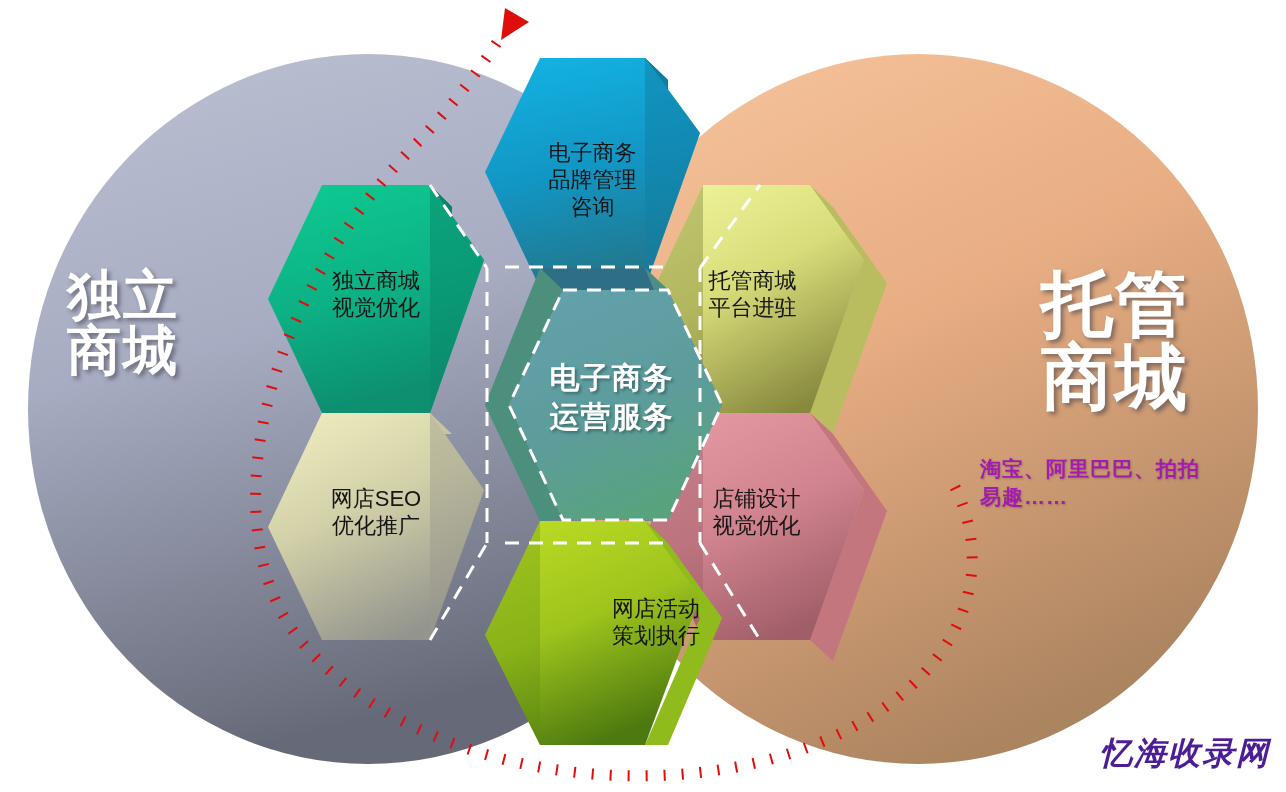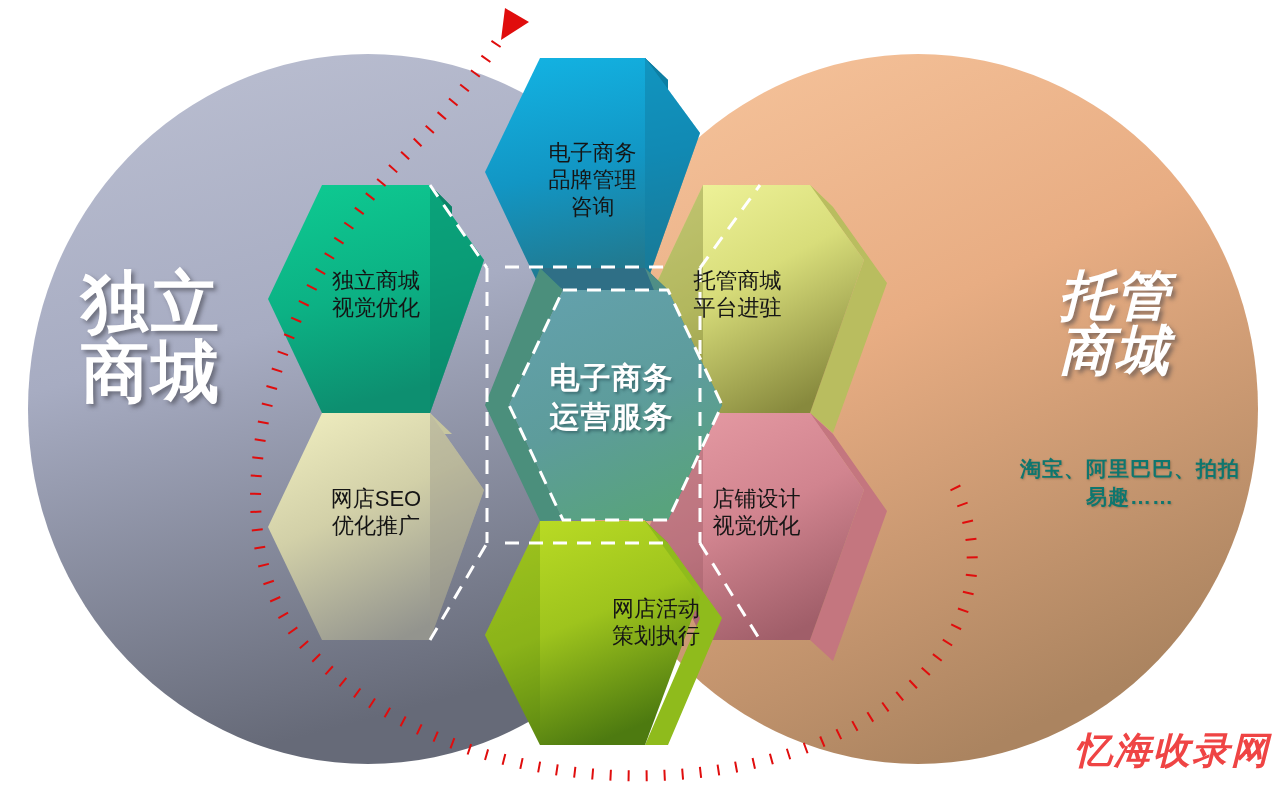--- a/index.html
+++ b/index.html
@@ -15,33 +15,32 @@
 
   
   .circle-label{
     font-weight:bold;
     color:#ffffff;
     line-height:1.02;
     text-align:center;
     text-shadow:3px 3px 4px rgba(60,60,70,.55);
     letter-spacing:2px;
   }
-  #label-left{left:56px;top:268px;width:190px;font-size:68px;}
-  #label-right{left:1020px;top:268px;width:190px;font-size:54px;font-style:italic;}
+  #label-left{left:28px;top:268px;width:190px;font-size:54px;}
+  #label-right{left:1020px;top:268px;width:190px;font-size:72px;}
 
   .sub-note{
     position:absolute;
     left:980px;top:455px;width:300px;
-    color:#0f766e;
+    color:#a21caf;
     font-size:21px;
     font-weight:bold;
     line-height:1.35;
     text-shadow:1px 1px 2px rgba(120,90,60,.5);
     letter-spacing:1px;
-    text-align:center;
   }
 
   
   .hex-label{
     position:absolute;
     text-align:center;
     color:#151515;
     font-size:22px;
     line-height:1.22;
     pointer-events:none;
@@ -52,22 +51,22 @@
     font-weight:bold;
     font-size:30px;
     line-height:1.3;
     letter-spacing:1px;
     text-shadow:2px 2px 3px rgba(20,50,60,.45);
   }
 
   #watermark{
     position:absolute;
     right:16px;bottom:16px;
-    color:#ef4444;
-    font-size:37px;
+    color:#4c1d95;
+    font-size:32px;
     font-weight:bold;
     font-style:italic;
     letter-spacing:2px;
     text-shadow:1px 1px 0 rgba(255,255,255,.6);
   }
 </style>
 </head>
 <body>
 
 <div id="stage">
@@ -215,21 +214,21 @@
   <div class="sub-note" style="white-space:pre-line;">淘宝、阿里巴巴、拍拍
 易趣……</div>
 
   <div class="hex-label" style="left: 485px; top: 140px; width: 215px; white-space: pre-line;">电子商务
 品牌管理
 咨询</div>
 
   <div class="hex-label" style="left: 268px; top: 268px; width: 216px; white-space: pre-line;">独立商城
 视觉优化</div>
 
-  <div class="hex-label" style="left: 630px; top: 268px; width: 215px; white-space: pre-line;">托管商城
+  <div class="hex-label" style="left: 645px; top: 268px; width: 215px; white-space: pre-line;">托管商城
 平台进驻</div>
 
   <div class="hex-label" style="left: 268px; top: 486px; width: 216px; white-space: pre-line;">网店SEO
 优化推广</div>
 
   <div class="hex-label" style="left: 649px; top: 486px; width: 215px; white-space: pre-line;">店铺设计
 视觉优化</div>
 
   <div class="hex-label" style="left: 485px; top: 596px; width: 215px; white-space: pre-line; text-align: right;">网店活动
 策划执行</div>

